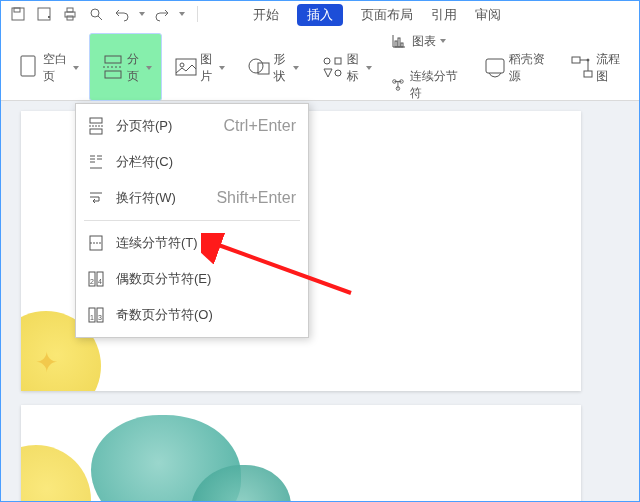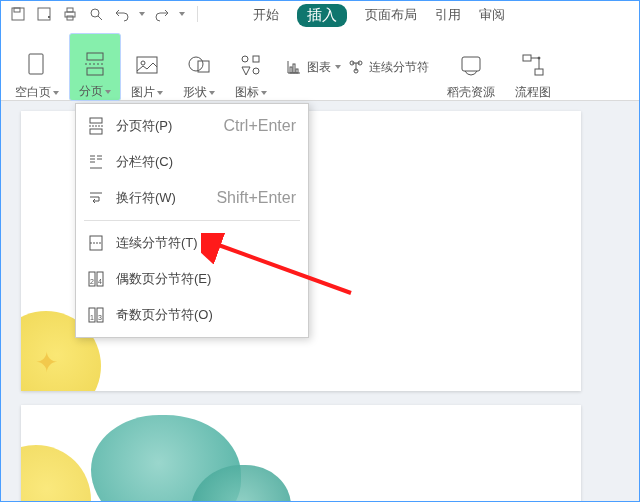--- a/index.html
+++ b/index.html
@@ -29,40 +29,40 @@
     align-items: center;
     gap: 18px;
     padding-left: 14px;
     height: 24px;
     position: absolute;
     top: 2px;
     left: 238px;
   }
   .tab { font-size: 13px; color: #555; }
   .tab.active {
-    background: #0f766e;
+    background: #1d4ed8;
     color: #fff;
     padding: 2px 10px;
-    border-radius: 9px;
-    font-size: 15px;
+    border-radius: 4px;
+    font-size: 13px;
   }
   .ribbon {
     display: flex;
     align-items: flex-start;
     gap: 0;
     height: 74px;
     border-bottom: 1px solid #dadada;
     padding: 6px 4px 0 4px;
     background: #fff;
   }
   .rgroup {
     display: flex;
-    flex-direction: column;
+    flex-direction: row;
     align-items: center;
-    justify-content: flex-end;
+    justify-content: flex-start;
     padding: 0 10px;
     height: 68px;
     position: relative;
   }
   .rgroup .ricon {
     height: 34px;
     display: flex;
     align-items: center;
     justify-content: center;
   }
@@ -83,25 +83,25 @@
   }
   .caret {
     width: 0; height: 0;
     border-left: 3px solid transparent;
     border-right: 3px solid transparent;
     border-top: 4px solid #888;
     display:inline-block;
   }
   .rgroup2 {
     display: flex;
-    flex-direction: row;
+    flex-direction: column;
     justify-content: center;
     padding: 0 8px;
     height: 68px;
-    gap: 6px;
+    gap: 18px;
   }
   .rgroup2 .row { display:flex;align-items:center;gap:4px;font-size:12px;color:#555; }
   .rgroup2 .row svg { width:18px;height:18px;stroke:#555;fill:none; }
   .doc-area {
     background: #eef1f5;
     height: 400px;
     padding: 10px 20px;
     position: relative;
   }
   .page {

